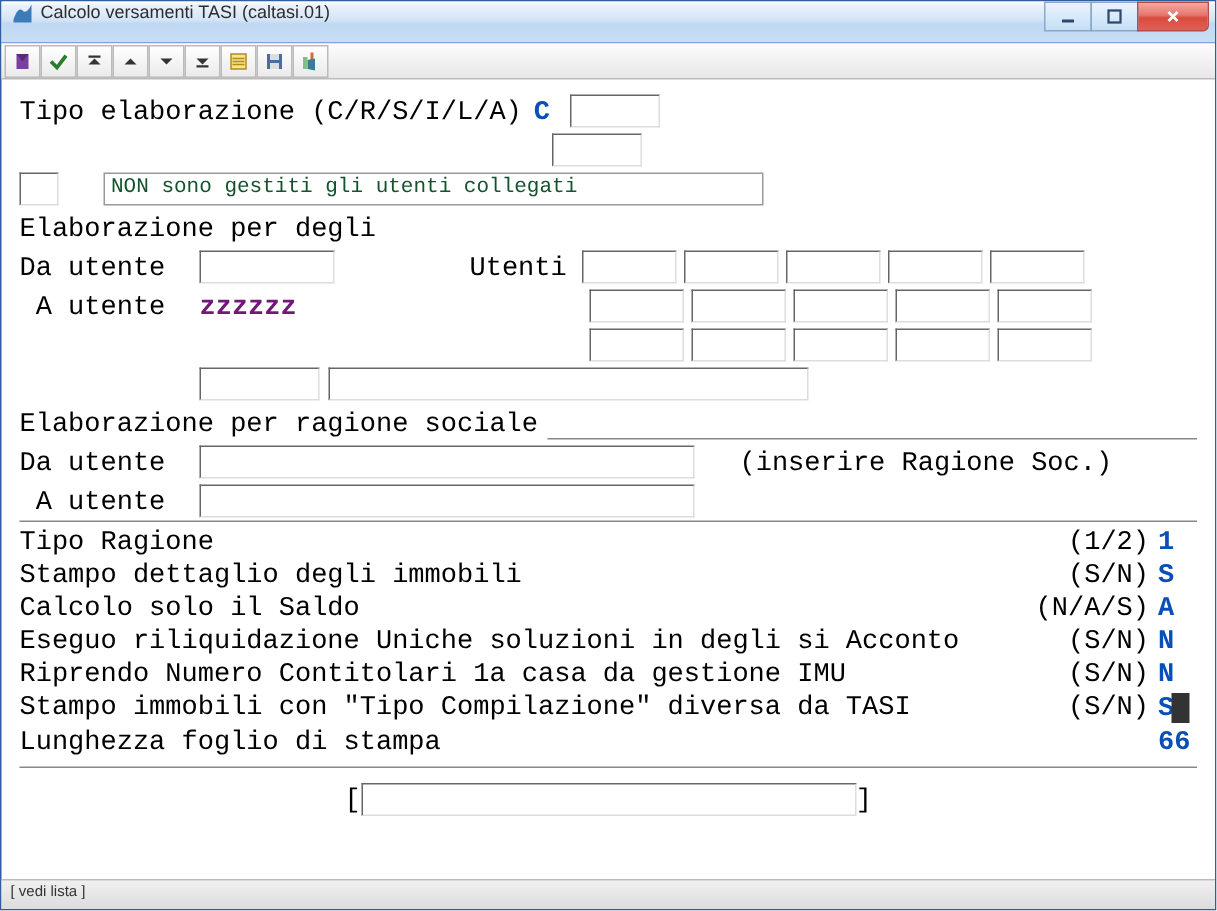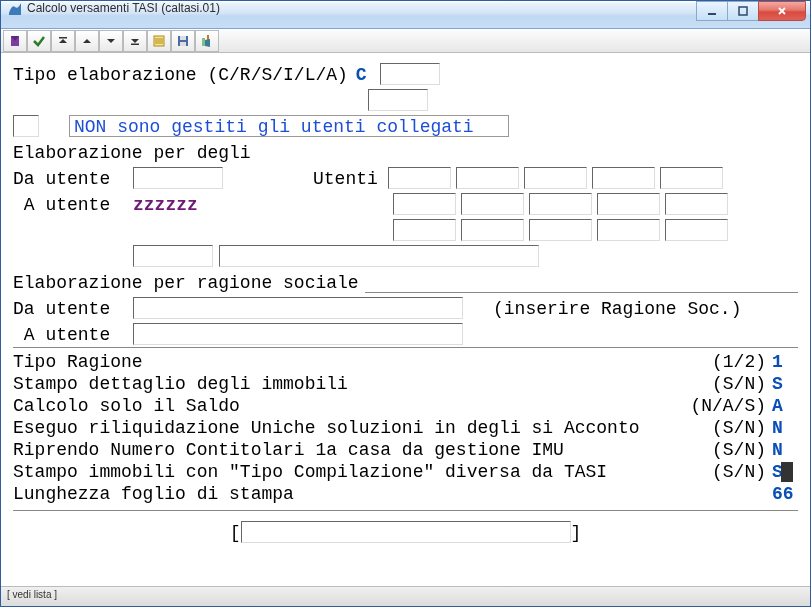--- a/index.html
+++ b/index.html
@@ -80,22 +80,22 @@
     font-size:18px;
     color:#0a4fb5; font-weight:bold;
     outline:none;
   }
   .outline {
     border:1px solid #999;
     background:#fff;
     height:22px;
     padding:1px 4px;
     font-family:"Courier New",monospace;
-    font-size:18px;
-    color:#1d4ed8; 
+    font-size:14px;
+    color:#14532d; 
   }
   hr.sep { border:none; border-top:1px solid #888; margin:2px 0 4px 0;}
   .statusbar {
     height:20px;
     background: linear-gradient(to bottom,#f0f0f0,#dcdcdc);
     border-top:1px solid #bbb;
     font-family: Tahoma, sans-serif;
     font-size:10px;
     padding:2px 6px;
     color:#333;

